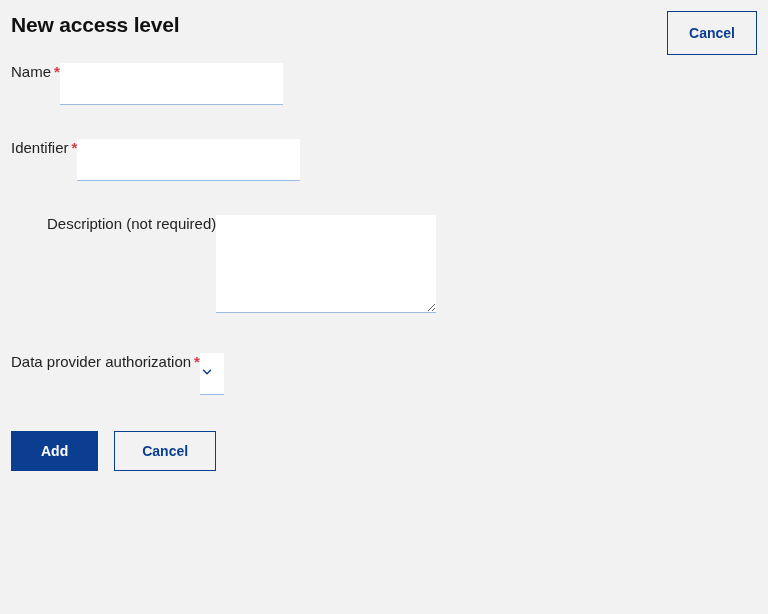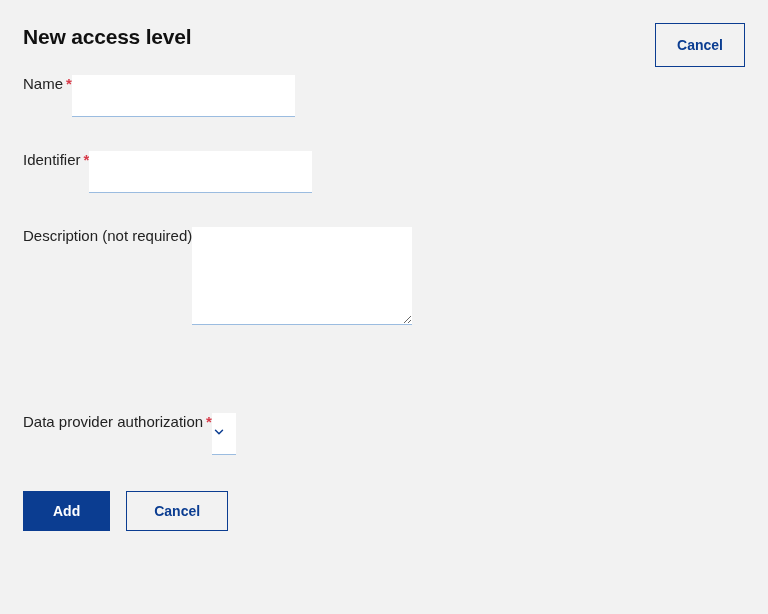--- a/index.html
+++ b/index.html
@@ -8,21 +8,21 @@
     padding: 0;
   }
   body {
     font-family: -apple-system, BlinkMacSystemFont, "Segoe UI", Arial, sans-serif;
     background: #f2f2f2;
     width: 768px;
     height: 614px;
     overflow: hidden;
   }
   .container {
-    padding: 23px;
+    padding: 11px;
     position: relative;
     height: 100%;
   }
   .header-row {
     display: flex;
     justify-content: space-between;
     align-items: flex-start;
     margin-bottom: 8px;
   }
   h1.page-title {
@@ -75,22 +75,22 @@
     border: none;
     border-bottom: 1px solid #9bbce0;
     background: #ffffff;
     font-size: 15px;
     padding: 10px 12px;
     outline: none;
     resize: both;
   }
   .field.name { width: 306px; margin-bottom: 34px; }
   .field.identifier { width: 347px; margin-bottom: 34px; }
-  .field.description { width: 568px; margin-bottom: 40px; }
-  .field.provider { width: 350px; margin-bottom: 34px; margin-top: 48px; }
+  .field.description { width: 568px; margin-bottom: 40px; margin-left: 36px; }
+  .field.provider { width: 350px; margin-bottom: 34px; }
 
   .select-wrapper {
     position: relative;
   }
   .select-input {
     width: 100%;
     height: 42px;
     border: none;
     border-bottom: 1px solid #9bbce0;
     background: #ffffff;

